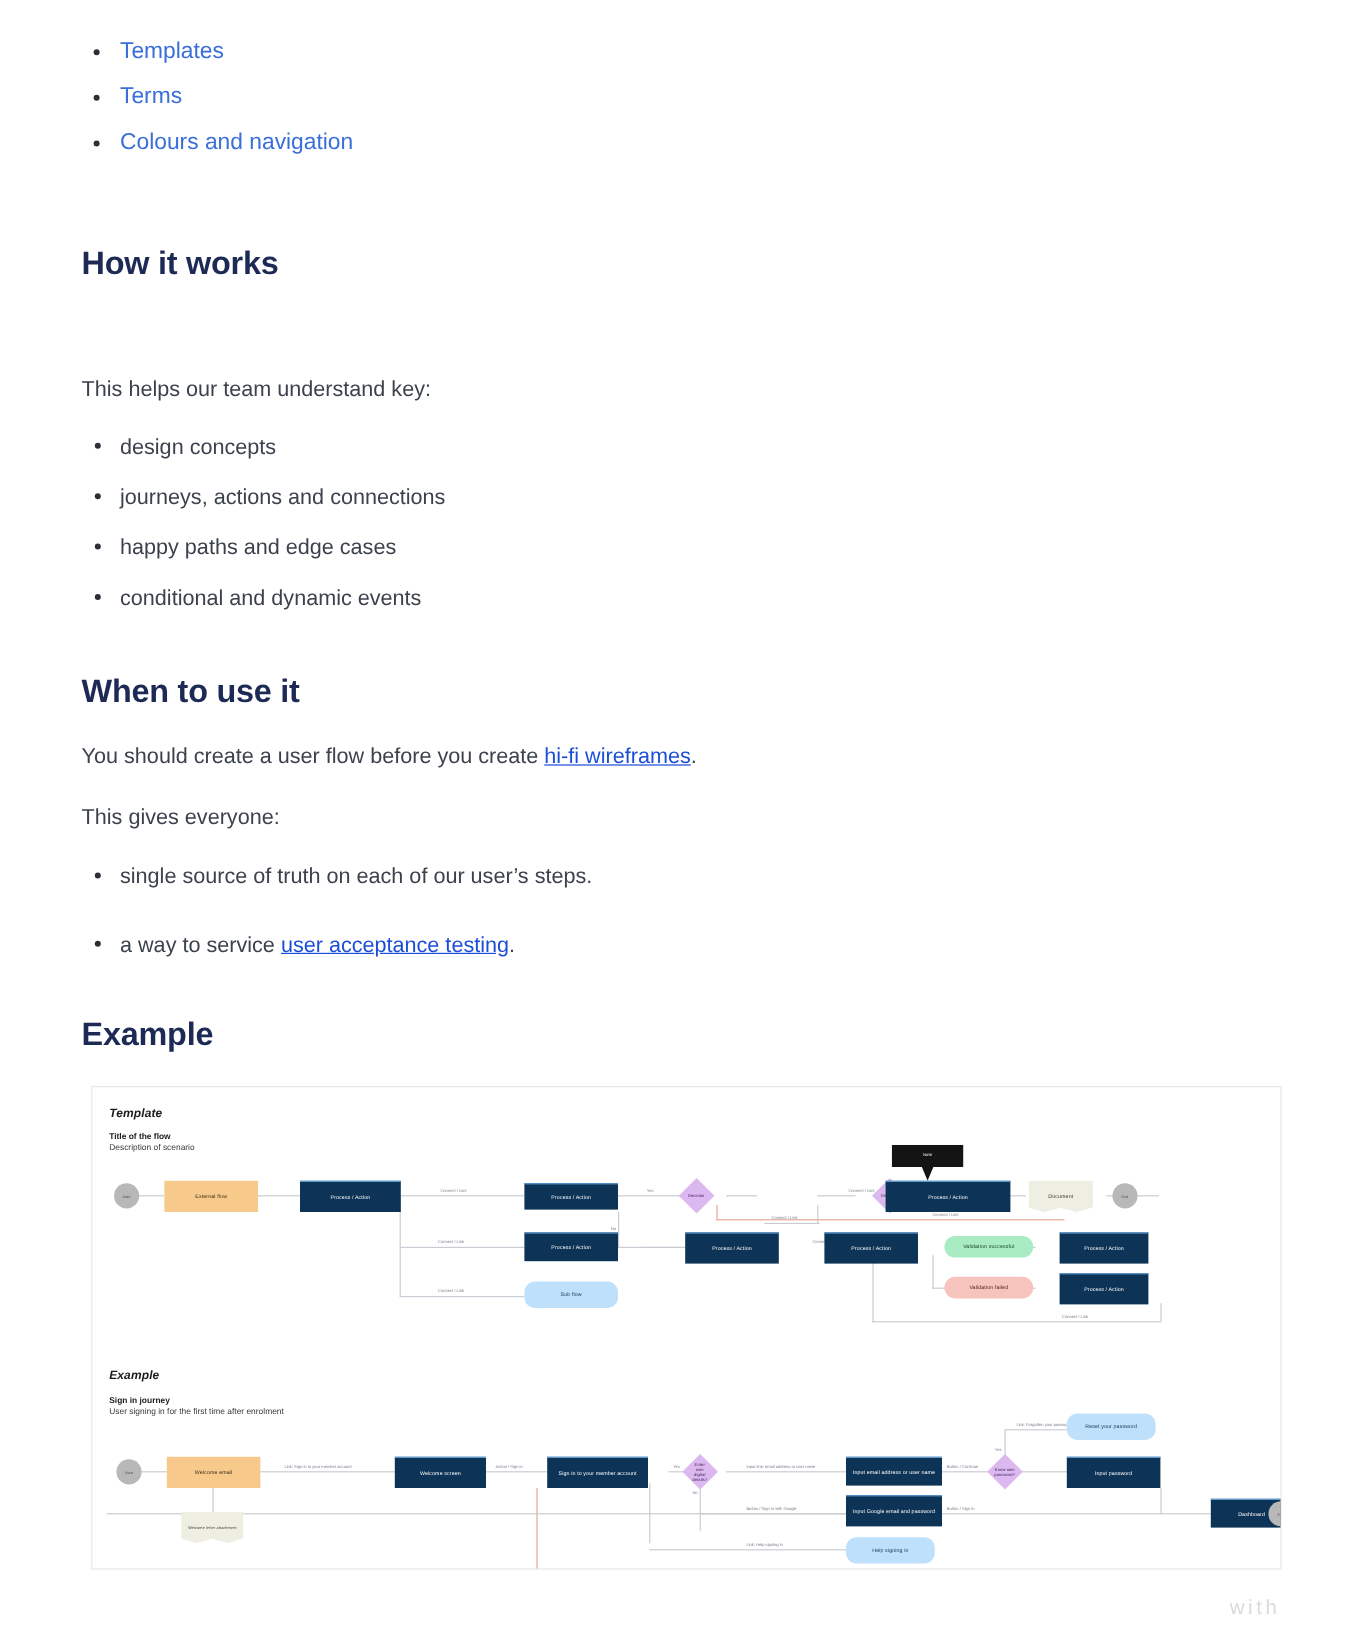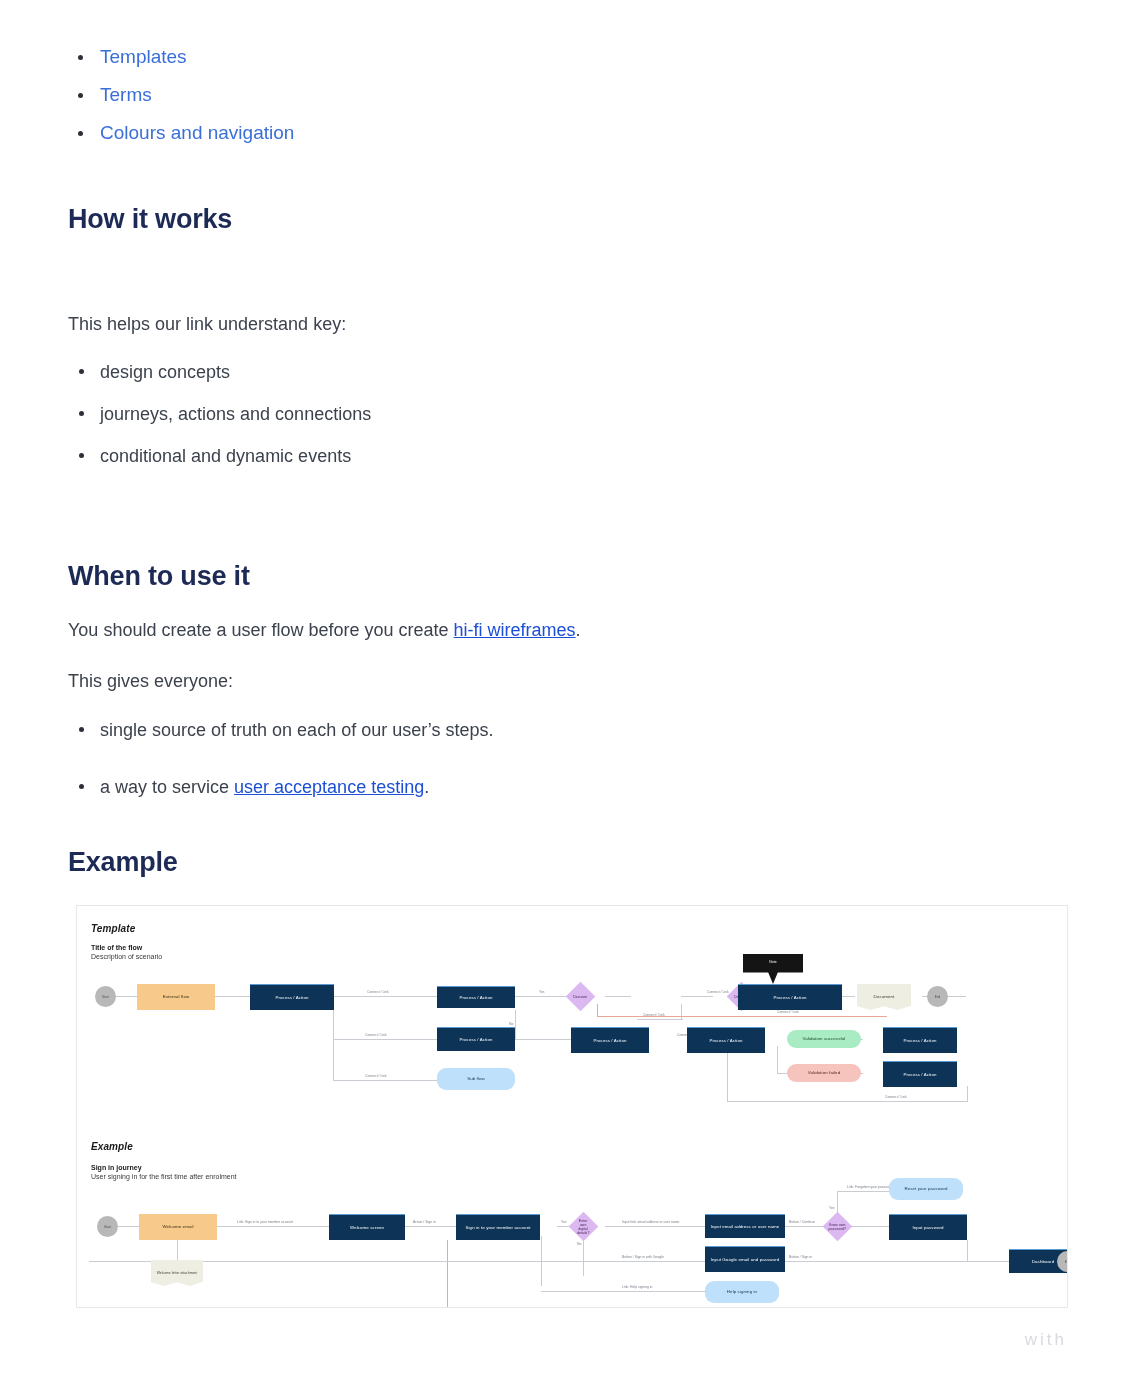--- a/index.html
+++ b/index.html
@@ -23,21 +23,21 @@
     box-sizing: border-box;
     padding: 0 68px;
   }
 
   
   ul.link-list {
     list-style: none;
     margin: 0;
     padding: 0;
     position: absolute;
-    top: 44px;
+    top: 30px;
     left: 68px;
   }
   ul.link-list li {
     position: relative;
     padding-left: 32px;
     margin-bottom: 12px;
     font-size: 19px;
     line-height: 26px;
   }
   ul.link-list li::before {
@@ -237,25 +237,26 @@
       <a class="top-link" href="#">Terms</a>
     </li>
     <li>
       <a class="top-link" href="#">Colours and navigation</a>
     </li>
   </ul>
 
   <h2 class="section-heading abs" style="left:68px; top:203px;">How it works</h2>
 
 
-  <p class="body-text abs" style="left:68px; top:311px;">This helps our link understand key:</p>
+  <p class="body-text abs" style="left:68px; top:311px;">This helps our team understand key:</p>
 
   <ul class="bullets abs" style="left:68px; top:347px;margin-top:12px;">
     <li><span>design concepts</span></li>
     <li><span>journeys, actions and connections</span></li>
+    <li><span>happy paths and edge cases</span></li>
     <li><span>conditional and dynamic events</span></li>
   </ul>
 
   <h2 class="section-heading abs" style="left:68px; top:560px;">When to use it</h2>
 
   <p class="body-text abs" style="left:68px; top:617px;">
     <span>You should create a user flow before you create </span><a class="inline-link" href="#">hi-fi wireframes</a><span>.</span>
   </p>
 
   <p class="body-text abs" style="left:68px; top:668px;">This gives everyone:</p>

